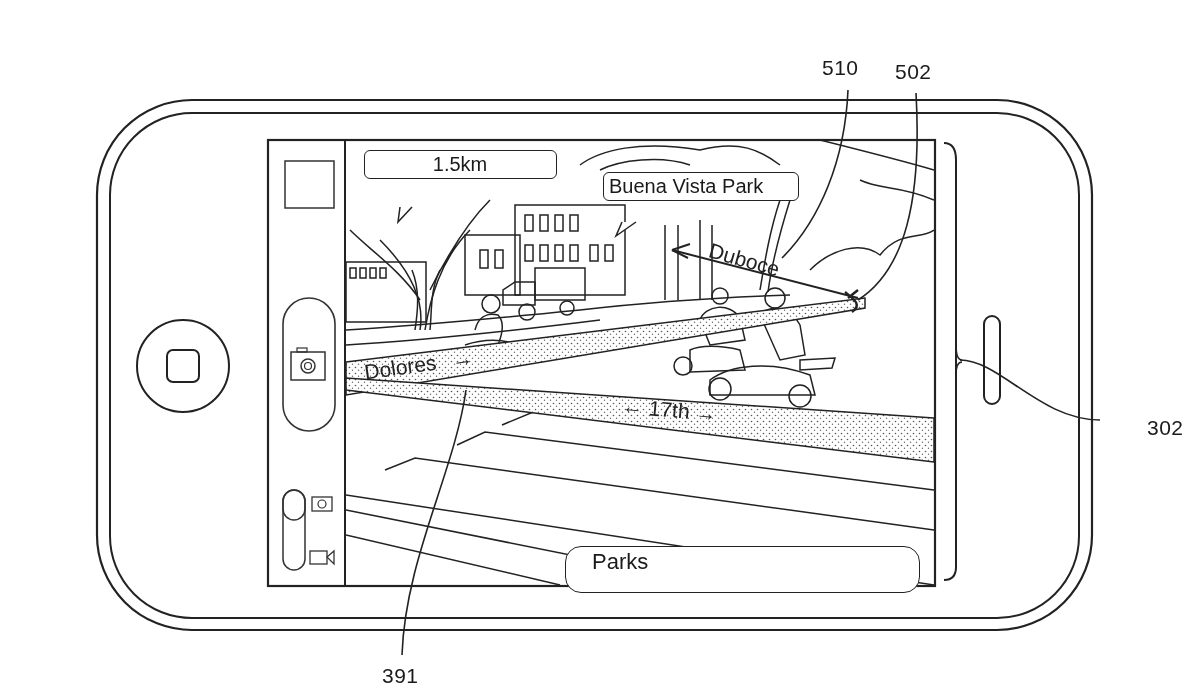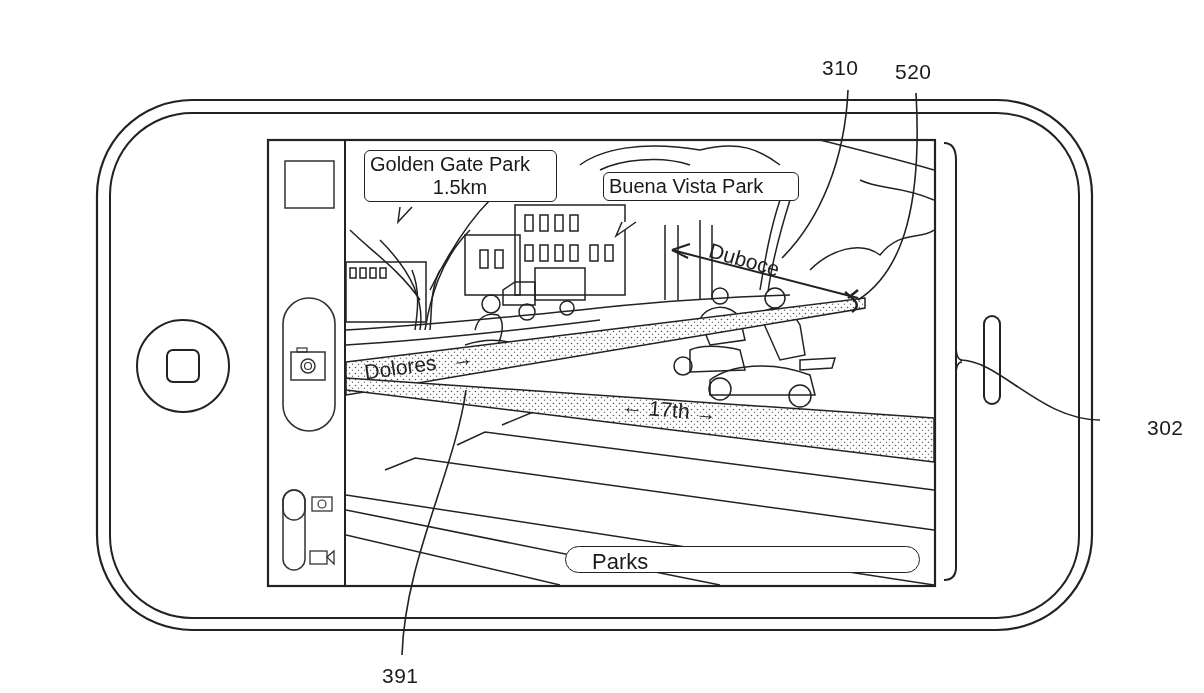--- a/index.html
+++ b/index.html
@@ -5,21 +5,21 @@
   html, body { margin:0; padding:0; background:#ffffff; }
   body { width:1204px; height:693px; position:relative; overflow:hidden;
          font-family:"Liberation Sans", sans-serif; color:#1a1a1a; }
   .abs { position:absolute; }
   svg.scene { position:absolute; left:0; top:0; }
   .ref { position:absolute; font-size:21px; color:#1a1a1a; letter-spacing:0.5px; }
   .callout { position:absolute; background:#fff; border:1.6px solid #222;
              border-radius:6px; font-size:20px; line-height:23px; padding:2px 6px 2px 5px; }
   .callout .dist { display:block; text-align:center; }
   .street { position:absolute; font-size:21px; color:#222; white-space:nowrap; }
-  .search { position:absolute; left:565px; top:546px; width:355px; height:27px;
+  .search { position:absolute; left:565px; top:546px; width:355px; height:47px;
             border:1.8px solid #222; border-radius:16px; background:#fff;
             box-sizing:border-box; }
   .search .q { position:absolute; left:26px; top:2px; font-size:22px; }
 </style>
 </head>
 <body>
 
 <svg class="scene" width="1204" height="693" viewBox="0 0 1204 693">
   <defs>
     <pattern id="stipple" width="6" height="6" patternUnits="userSpaceOnUse">
@@ -160,27 +160,26 @@
     <circle cx="577" cy="560" r="6.5" fill="none" stroke="#222" stroke-width="1.8"></circle>
     <line x1="582" y1="565" x2="587" y2="571" stroke="#222" stroke-width="2"></line>
   </g>
   <g>
     <circle cx="903" cy="561" r="10" fill="none" stroke="#222" stroke-width="1.8"></circle>
     <line x1="897" y1="555" x2="909" y2="567" stroke="#222" stroke-width="1.8"></line>
     <line x1="909" y1="555" x2="897" y2="567" stroke="#222" stroke-width="1.8"></line>
   </g>
 </svg>
 
-<div class="ref" style="left:822px; top:56px;">310</div>
-<div class="ref" style="left:895px; top:60px;">520</div>
+<div class="ref" style="left:822px; top:56px;">510</div>
+<div class="ref" style="left:895px; top:60px;">502</div>
 <div class="ref" style="left:1105px; top:416px;margin-left:42px;">302</div>
 <div class="ref" style="left:382px; top:664px;">391</div>
 
 <div class="callout" style="left:364px; top:150px; width:180px;">
-  <span>Golden Gate Park</span>
   <span class="dist">1.5km</span>
 </div>
 <div class="callout" style="left:603px; top:172px; width:183px;">
   <span>Buena Vista Park</span>
 </div>
 
 <div class="street" style="left:364px; top:353px; transform:rotate(-8deg);">
   <span>Dolores</span>
   <span style="margin-left:10px;">→</span>
 </div>

